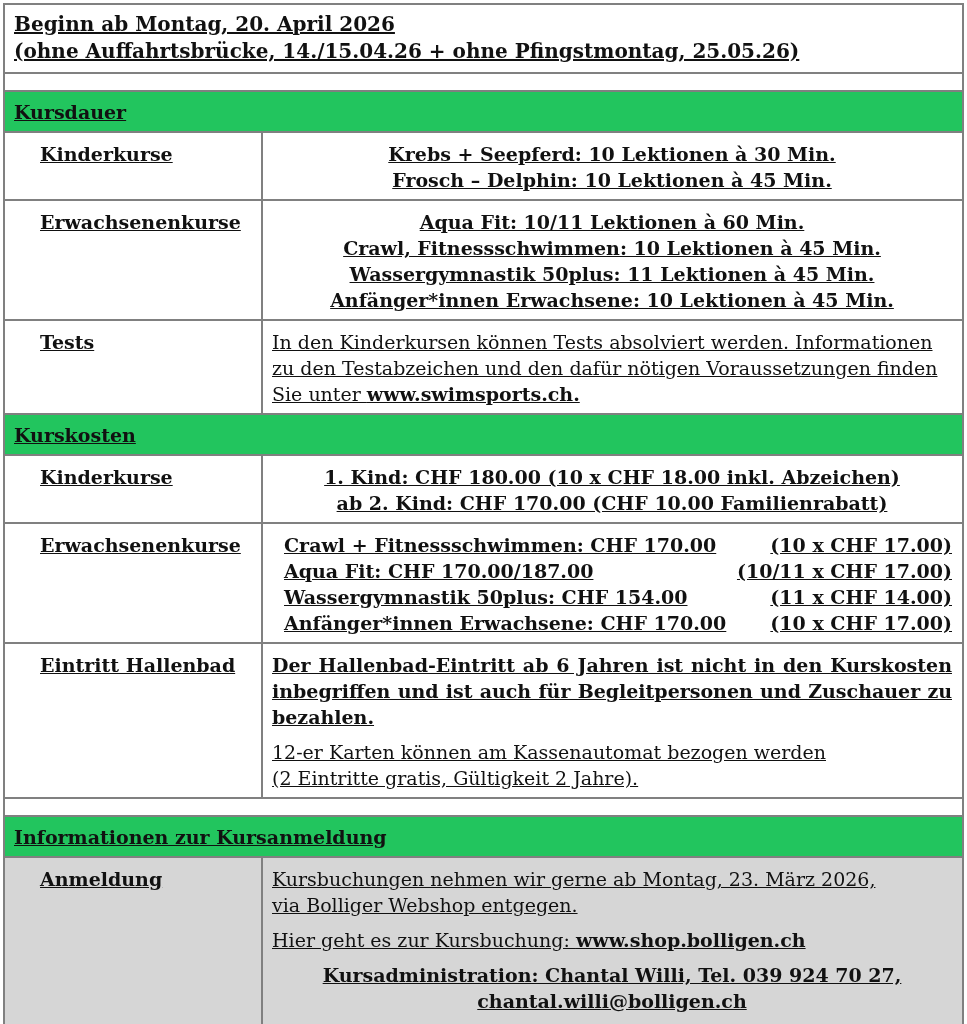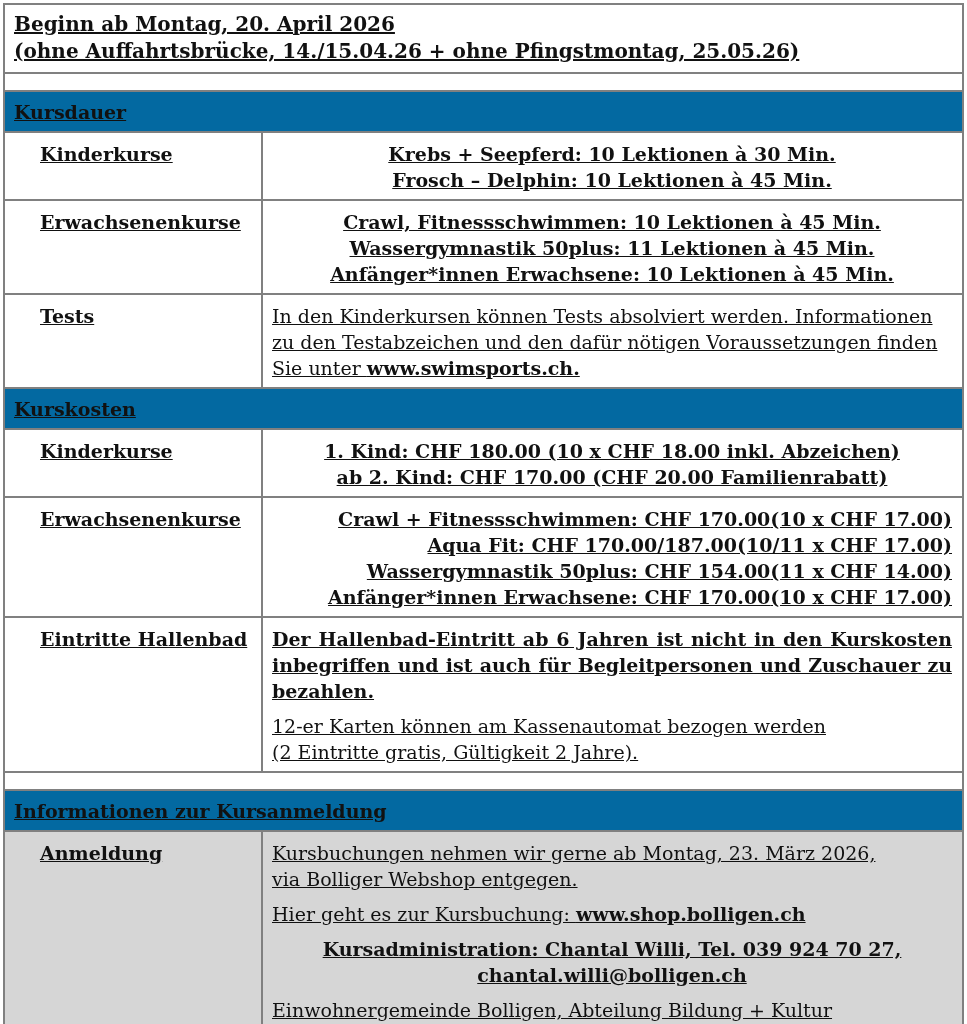--- a/index.html
+++ b/index.html
@@ -12,34 +12,34 @@
     position: absolute; left: 3px; top: 3px; width: 961px;
     border-top: 2px solid #808080;
     border-left: 2px solid #808080;
     border-right: 2px solid #808080;
     box-sizing: border-box;
   }
   .row {
     display: flex; border-bottom: 2px solid #808080; box-sizing: border-box; text-decoration: underline;
   }
   .full { padding: 6px 9px; width: 100%; box-sizing: border-box; }
-  .section { background: #0369a1; font-weight: bold; font-size: 19px; line-height: 26px; padding: 7px 9px 6px; }
+  .section { background: #22c55e; font-weight: bold; font-size: 19px; line-height: 26px; padding: 7px 9px 6px; }
   .spacer { height: 18px; }
   .label {
     width: 232px; flex: 0 0 232px; box-sizing: border-box;
     padding: 8px 9px; font-weight: bold; font-size: 19px; line-height: 26px;
     border-right: 2px solid #808080;
     margin-left: 26px;
   }
   .value {
     flex: 1; padding: 8px 10px 6px 9px; font-size: 19px; line-height: 26px;
     box-sizing: border-box;
   }
   .b { font-weight: bold; text-align: center; }
-  .price-line { display: flex; justify-content: flex-end; font-weight: bold; margin-left: 12px; }
+  .price-line { display: flex; justify-content: space-between; font-weight: bold; margin-left: 12px; }
   .para { margin-bottom: 9px; }
   .para:last-child { margin-bottom: 0; }
   .grey { background: #d6d6d6; }
   .title { font-weight: bold; font-size: 20px; line-height: 27px; padding: 6px 9px 7px; }
   .justify { text-align: justify; }
 </style>
 </head>
 <body>
 
 <div class="doc">
@@ -61,20 +61,21 @@
     <div class="label">Kinderkurse</div>
     <div class="value b">
       <div>Krebs + Seepferd: 10 Lektionen à 30 Min.</div>
       <div>Frosch – Delphin: 10 Lektionen à 45 Min.</div>
     </div>
   </div>
 
   <div class="row">
     <div class="label">Erwachsenenkurse</div>
     <div class="value b">
+      <div>Aqua Fit: 10/11 Lektionen à 60 Min.</div>
       <div>Crawl, Fitnessschwimmen: 10 Lektionen à 45 Min.</div>
       <div>Wassergymnastik 50plus: 11 Lektionen à 45 Min.</div>
       <div>Anfänger*innen Erwachsene: 10 Lektionen à 45 Min.</div>
     </div>
   </div>
 
   <div class="row">
     <div class="label">Tests</div>
     <div class="value">
       <span>In den Kinderkursen können Tests absolviert werden. Informationen zu den Testabzeichen und den dafür nötigen Voraussetzungen finden Sie unter </span><span class="b">www.swimsports.ch.</span>
@@ -82,21 +83,21 @@
   </div>
 
   <div class="row">
     <div class="section full">Kurskosten</div>
   </div>
 
   <div class="row">
     <div class="label">Kinderkurse</div>
     <div class="value b">
       <div>1. Kind: CHF 180.00 (10 x CHF 18.00 inkl. Abzeichen)</div>
-      <div>ab 2. Kind: CHF 170.00 (CHF 20.00 Familienrabatt)</div>
+      <div>ab 2. Kind: CHF 170.00 (CHF 10.00 Familienrabatt)</div>
     </div>
   </div>
 
   <div class="row">
     <div class="label">Erwachsenenkurse</div>
     <div class="value">
       <div class="price-line">
         <span>Crawl + Fitnessschwimmen: CHF 170.00</span>
         <span>(10 x CHF 17.00)</span>
       </div>
@@ -109,21 +110,21 @@
         <span>(11 x CHF 14.00)</span>
       </div>
       <div class="price-line">
         <span>Anfänger*innen Erwachsene: CHF 170.00</span>
         <span>(10 x CHF 17.00)</span>
       </div>
     </div>
   </div>
 
   <div class="row">
-    <div class="label">Eintritte Hallenbad</div>
+    <div class="label">Eintritt Hallenbad</div>
     <div class="value">
       <div class="b justify para">Der Hallenbad-Eintritt ab 6 Jahren ist nicht in den Kurskosten inbegriffen und ist auch für Begleitpersonen und Zuschauer zu bezahlen.</div>
       <div>12-er Karten können am Kassenautomat bezogen werden</div>
       <div>(2 Eintritte gratis, Gültigkeit 2 Jahre).</div>
     </div>
   </div>
 
   <div class="row spacer"></div>
 
   <div class="row">

